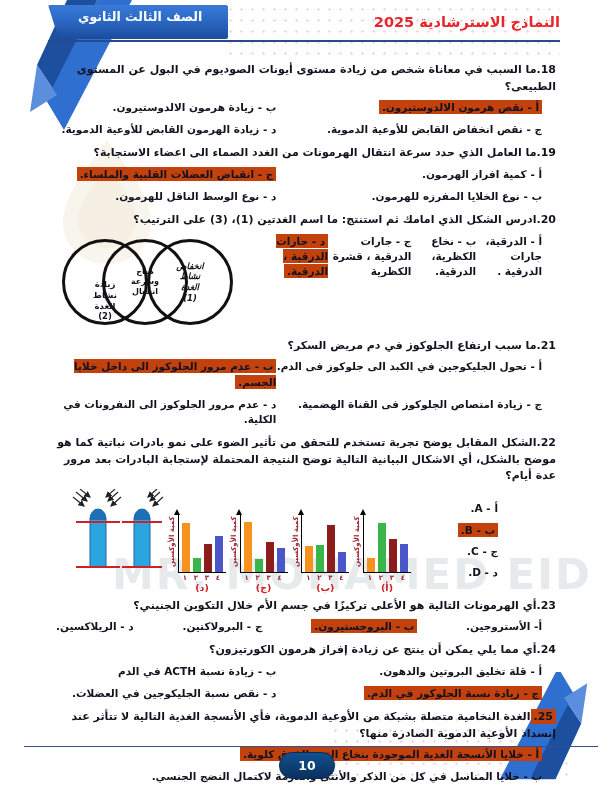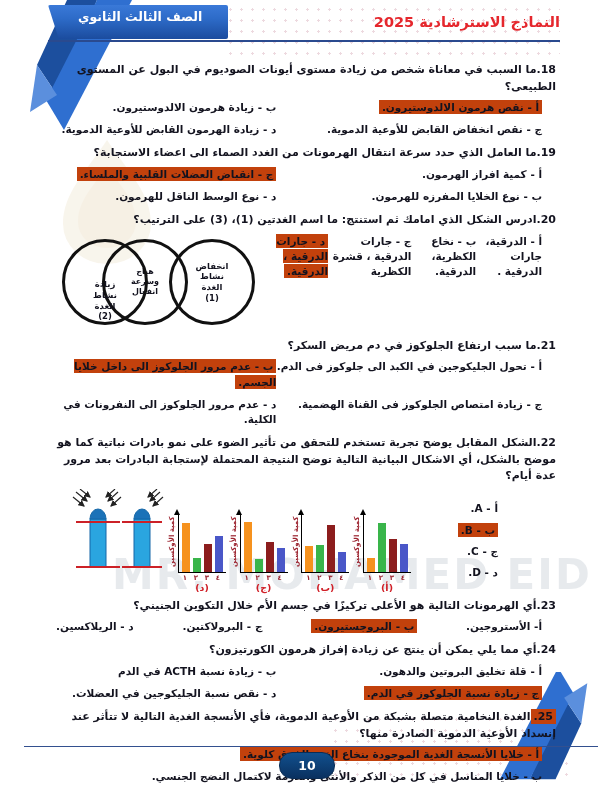--- a/index.html
+++ b/index.html
@@ -49,21 +49,21 @@
   .row4{display:flex; justify-content:space-between; margin-left:6px;}
   
   .q20-row{display:flex; gap:6px; align-items:flex-start;}
   .q20-opts{flex:0 0 56%; display:flex; flex-direction:row;}
   .venn{flex:1; position:relative; height:98px; direction:ltr; margin-top:4px;}
   .vc{position:absolute; top:4px; width:86px; height:86px; border:3.5px solid #111;
       border-radius:50%; display:flex; align-items:center; justify-content:center;
       background:transparent; box-sizing:border-box;}
   .vc span{white-space:pre-line; text-align:center; font-size:8.5px; font-weight:bold;
       line-height:1.25; width:52px;}
-  .vc1{left:119px;} .vc2{left:52px;} .vc2 span{width:36px; font-size:8px;} .vc3{left:12px;align-items:flex-end;}
+  .vc1{left:97px;font-style:italic;} .vc2{left:52px;} .vc2 span{width:36px; font-size:8px;} .vc3{left:12px;align-items:flex-end;}
   
   .fig-row{display:flex; gap:5px; align-items:flex-end; margin:4px 0 2px;}
   .q22-opts{flex:0 0 140px; padding-right:58px; box-sizing:border-box;
       display:flex; flex-direction:column; justify-content:center; gap:0; align-self:center;}
   .chart{display:flex; direction:ltr; align-items:flex-end; gap:1px;}
   .ylab{writing-mode:vertical-rl; transform:rotate(180deg); font-size:7px; font-weight:bold;
       color:#9c2430; height:58px; line-height:1.1; text-align:center; margin-bottom:22px;}
   .pcol{display:flex; flex-direction:column;}
   .plot{width:48px; height:58px; border-left:1.5px solid #000; border-bottom:1.5px solid #000;
       position:relative; display:flex; align-items:flex-end; gap:3px; padding:0 3px; box-sizing:border-box;}

